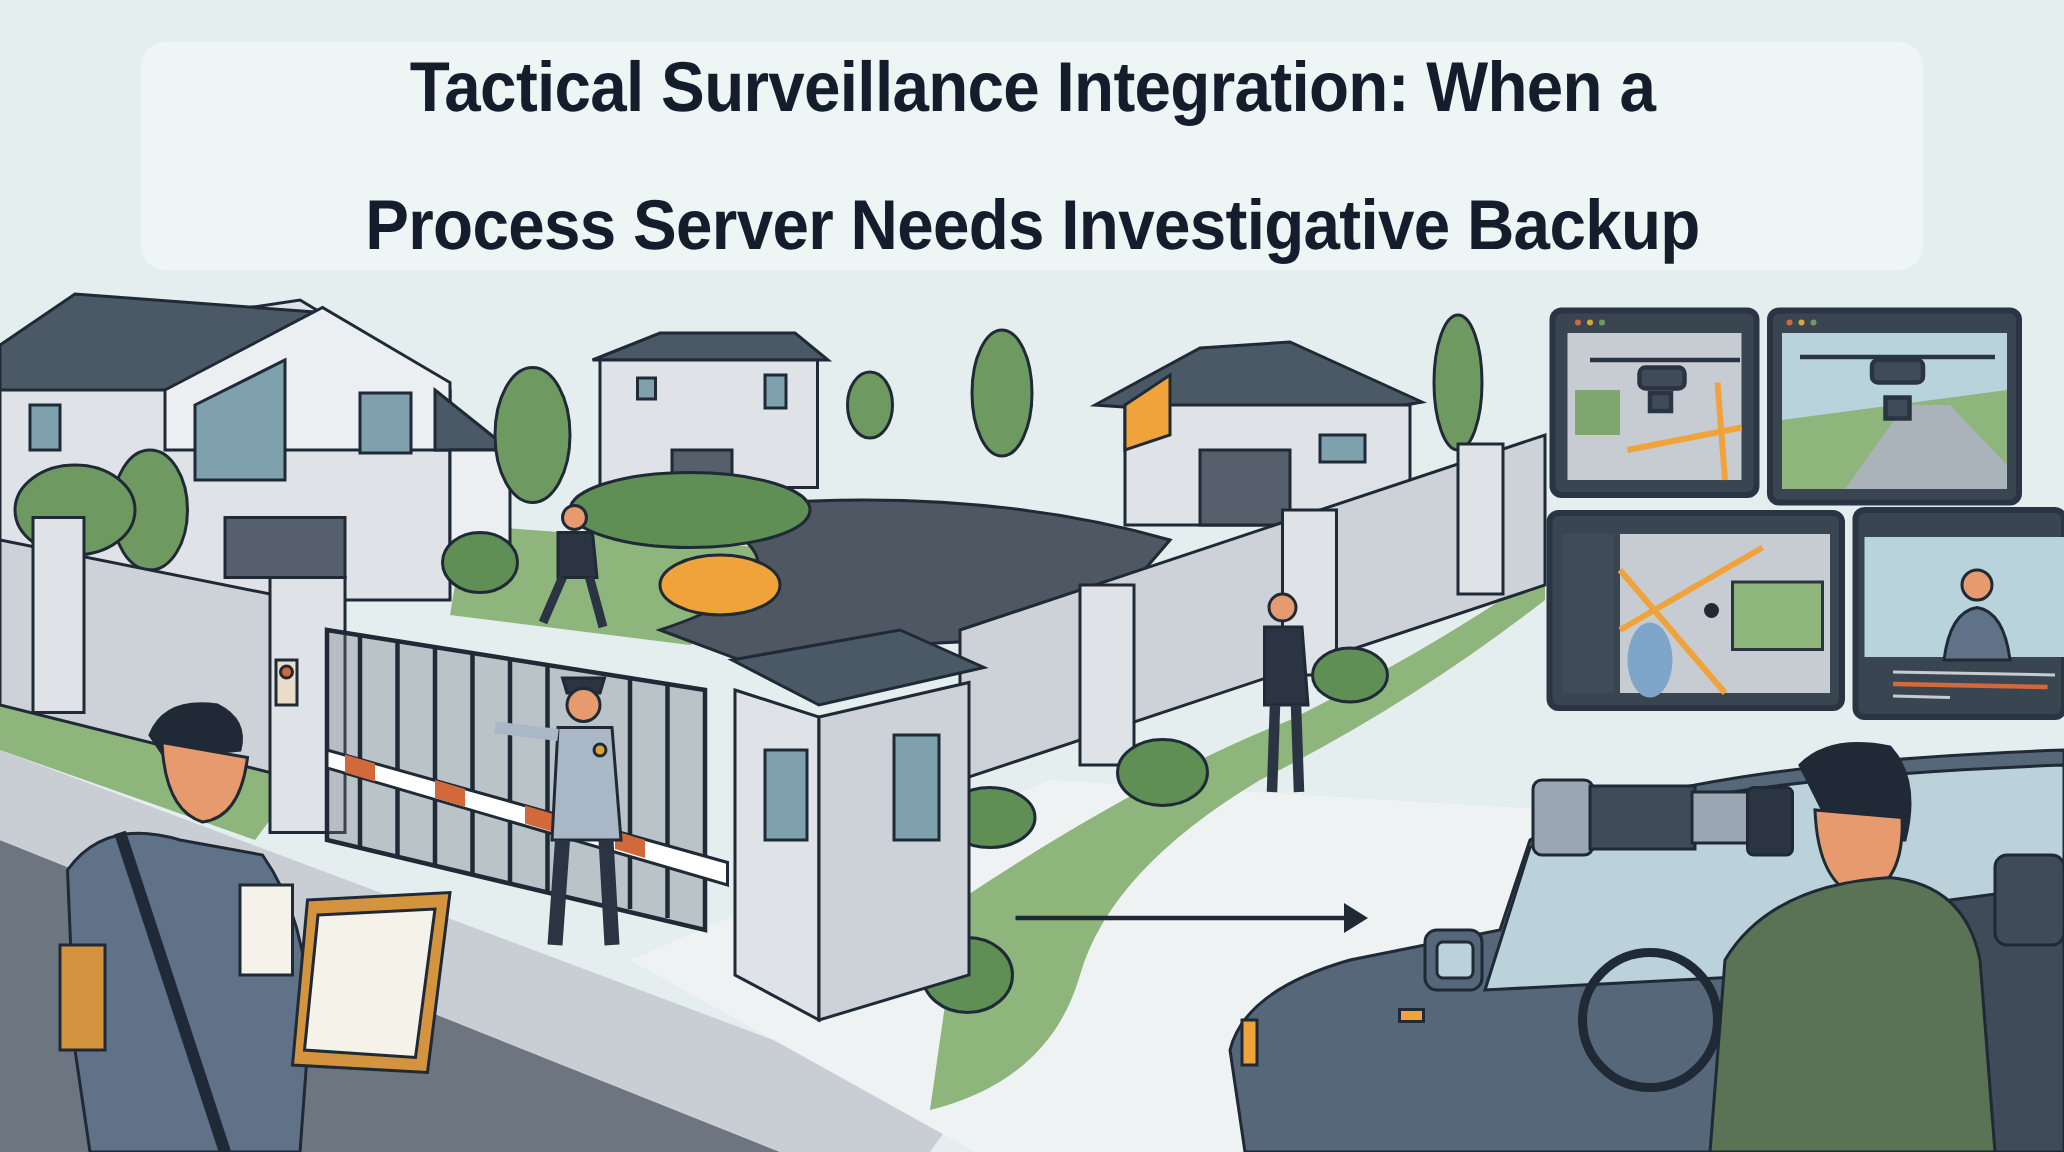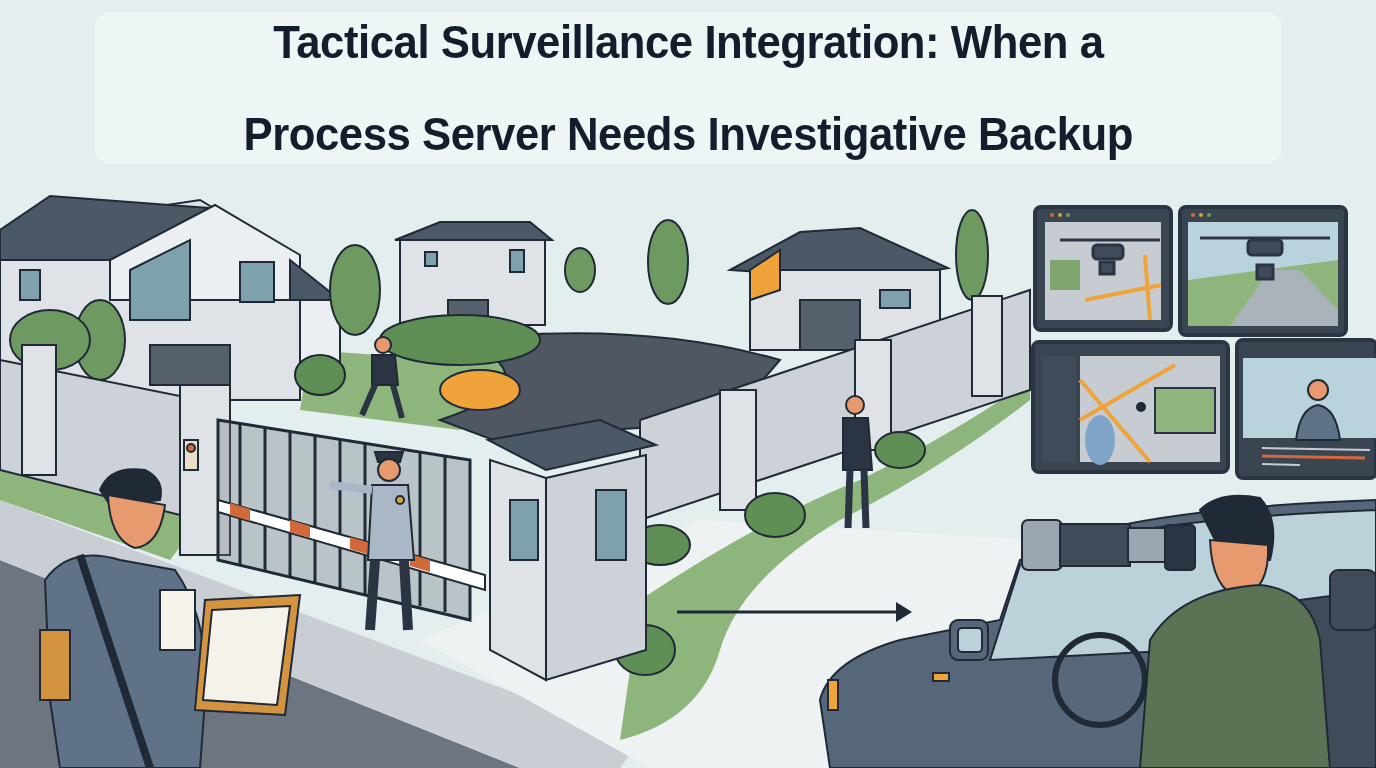--- a/index.html
+++ b/index.html
@@ -1,18 +1,18 @@
 <!DOCTYPE html>
 <html><head>
 <meta charset="utf-8">
 <style>
   html,body{margin:0;padding:0;}
   body{width:1376px;height:768px;overflow:hidden;background:#e4eeee;font-family:"Liberation Sans",sans-serif;position:relative;}
   .scene{position:absolute;left:0;top:0;width:1376px;height:768px;}
-  .title-box{position:absolute;left:94px;top:12px;width:1188px;height:152px;background:#eef5f5;border-radius:16px;display:flex;flex-direction:column;align-items:center;justify-content:center;gap:32px;}
+  .title-box{position:absolute;left:94px;top:28px;width:1188px;height:152px;background:#eef5f5;border-radius:16px;display:flex;flex-direction:column;align-items:center;justify-content:center;gap:32px;}
   .title-line{font-family:"Liberation Sans",sans-serif;font-weight:700;font-size:47px;line-height:60px;color:#131d2b;letter-spacing:-0.5px;white-space:nowrap;transform:scaleX(0.93);}
 </style>
 </head>
 <body>
 
 <svg class="scene" viewBox="0 0 1376 768" xmlns="http://www.w3.org/2000/svg">
 
   <rect x="0" y="0" width="1376" height="768" fill="#e4eeee"></rect>
 
   <g>

